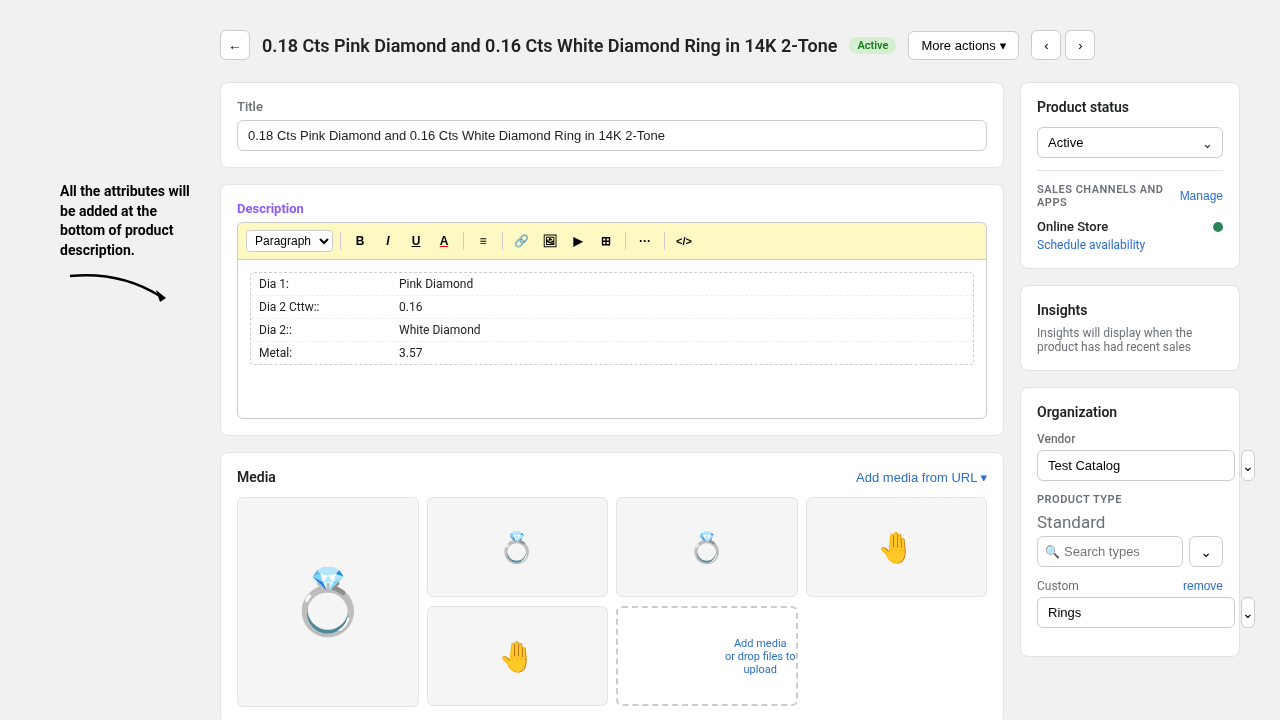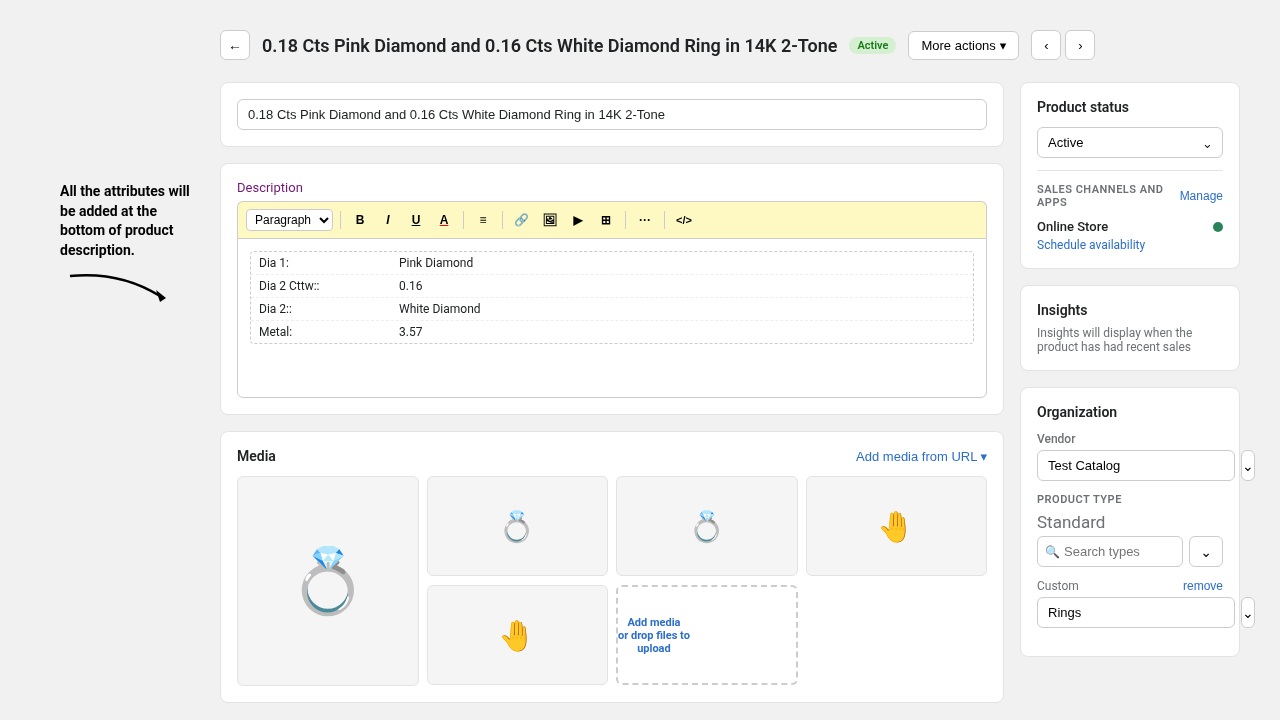--- a/index.html
+++ b/index.html
@@ -101,22 +101,22 @@
       width: 100%;
       border: 1px solid #ccc;
       border-radius: 6px;
       padding: 7px 10px;
       font-size: 13px;
       color: #202223;
       outline: none;
     }
     .description-label {
       font-size: 13px;
-      font-weight: 400;
-      color: #701a75;
+      font-weight: 700;
+      color: #8b5cf6;
       margin-bottom: 6px;
     }
     .editor-toolbar {
       display: flex;
       align-items: center;
       gap: 4px;
       border: 1px solid #ccc;
       border-bottom: none;
       border-radius: 6px 6px 0 0;
       padding: 6px 8px;
@@ -205,27 +205,26 @@
       border-radius: 6px;
       border: 1px solid #e1e3e5;
       display: flex; align-items: center; justify-content: center;
       overflow: hidden;
     }
     .media-upload-slot {
       width: 100%;
       height: 100px;
       border: 2px dashed #ccc;
       border-radius: 6px;
-      display: flex; align-items: flex-start; justify-content: center;
+      display: flex; align-items: flex-end; justify-content: center;
       flex-direction: column;
       color: #2c6ecb;
       font-size: 11px;
       text-align: center;
       cursor: pointer;
-      font-weight: bold;
     }
     
     .product-status-label {
       font-size: 14px;
       font-weight: 600;
       margin-bottom: 12px;
     }
     .status-select {
       width: 100%;
       border: 1px solid #ccc;
@@ -474,20 +473,21 @@
         <svg width="120" height="40" viewBox="0 0 120 40">
           <path d="M10,10 Q60,5 100,30" stroke="#000" stroke-width="2.5" fill="none"></path>
           <polygon points="96,24 106,32 100,36" fill="#000"></polygon>
         </svg>
       </div>
     </div>
 
     <div class="main-column">
 
       <div class="card">
+        <div class="card-label">Title</div>
         <input type="text" class="text-input" value="0.18 Cts Pink Diamond and 0.16 Cts White Diamond Ring in 14K 2-Tone" style="">
       </div>
 
       <div class="card">
         <div class="description-label">Description</div>
         <div class="editor-toolbar">
           <select class="toolbar-select">
             <option>Paragraph</option>
           </select>
           <div class="toolbar-divider"></div>

